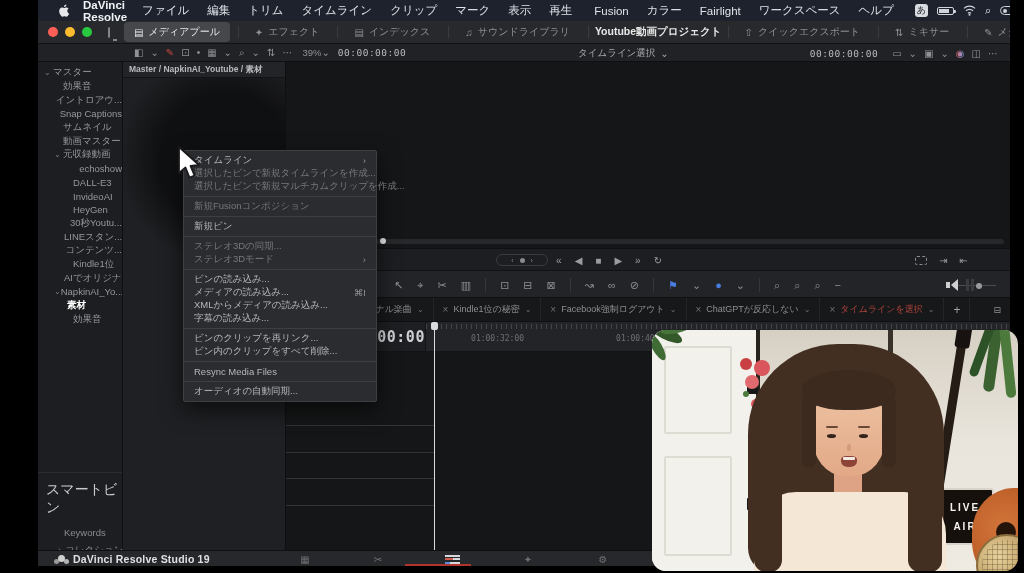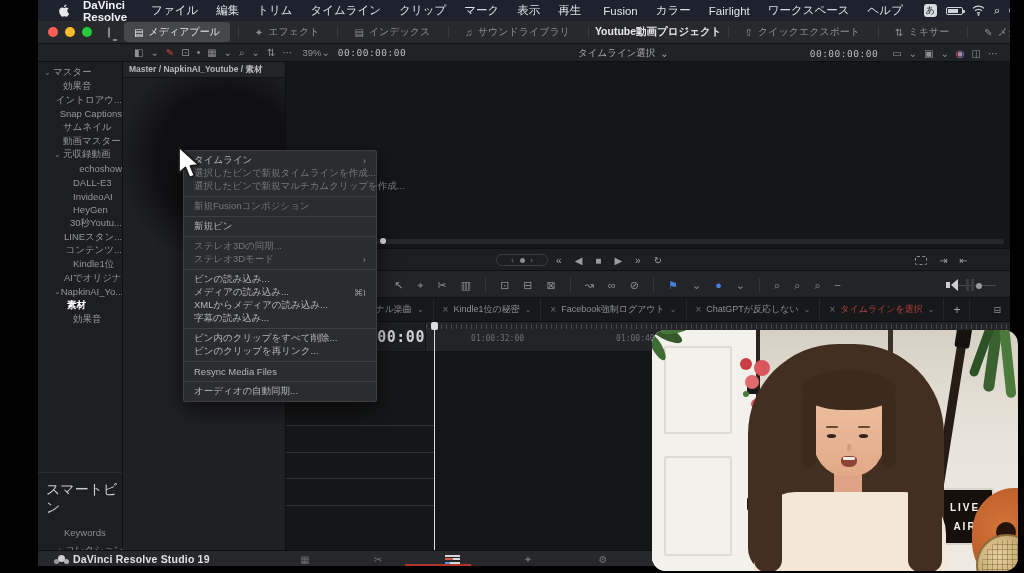--- a/index.html
+++ b/index.html
@@ -5,21 +5,21 @@
   *{margin:0;padding:0;box-sizing:border-box}
   html,body{width:1024px;height:573px;background:#000;overflow:hidden;
     font-family:"Liberation Sans","DejaVu Sans",sans-serif;-webkit-font-smoothing:antialiased}
   .stage{position:relative;width:1024px;height:573px;background:#000}
   .screen{position:absolute;left:38px;top:0;width:972px;height:566px;background:#141517;overflow:hidden}
 
   
   .menubar{position:absolute;left:0;top:0;right:0;height:21px;background:#1d222c;display:flex;align-items:center;
     color:#dfe2e8;font-size:11.5px;padding:0 10px 0 20px;gap:2px}
   .apple{width:13px;height:13px;display:inline-block;margin-right:10px}
-  .mb-app{font-weight:bold;margin-right:13px;color:#f0f2f5}
+  .mb-app{font-weight:bold;margin-right:4px;color:#f0f2f5}
   .mbl,.mbr{display:flex;align-items:center}
   .mbi{padding:0 9px;white-space:nowrap}
   .mb-spacer{flex:1}
   .sicons{display:flex;align-items:center;gap:9px;margin-left:10px;color:#e6e8ec}
   .ime{width:13px;height:13px;background:#d8dbe0;color:#20242c;border-radius:3px;font-size:9px;line-height:13px;text-align:center}
   .batt{width:17px;height:8px;border:1px solid #cfd3da;border-radius:2px;position:relative}
   .batt::before{content:"";position:absolute;left:1px;top:1px;bottom:1px;width:10px;background:#cfd3da}
   .batt::after{content:"";position:absolute;right:-3px;top:2px;width:2px;height:3px;background:#cfd3da;border-radius:0 1px 1px 0}
   .wifi{width:13px;height:11px}
   .gly{font-size:11px}
@@ -557,25 +557,25 @@
       <div class="mi">
         <span>XMLからメディアの読み込み...</span>
         <span class="mr"></span>
       </div>
       <div class="mi">
         <span>字幕の読み込み...</span>
         <span class="mr"></span>
       </div>
       <div class="mdiv"></div>
       <div class="mi">
+        <span>ビンのクリップを再リンク...</span>
+        <span class="mr"></span>
+      </div>
+      <div class="mi">
         <span>ビン内のクリップをすべて削除...</span>
-        <span class="mr"></span>
-      </div>
-      <div class="mi">
-        <span>ビンのクリップを再リンク...</span>
         <span class="mr"></span>
       </div>
       <div class="mdiv"></div>
       <div class="mi">
         <span>Resync Media Files</span>
         <span class="mr"></span>
       </div>
       <div class="mdiv"></div>
       <div class="mi">
         <span>オーディオの自動同期...</span>

